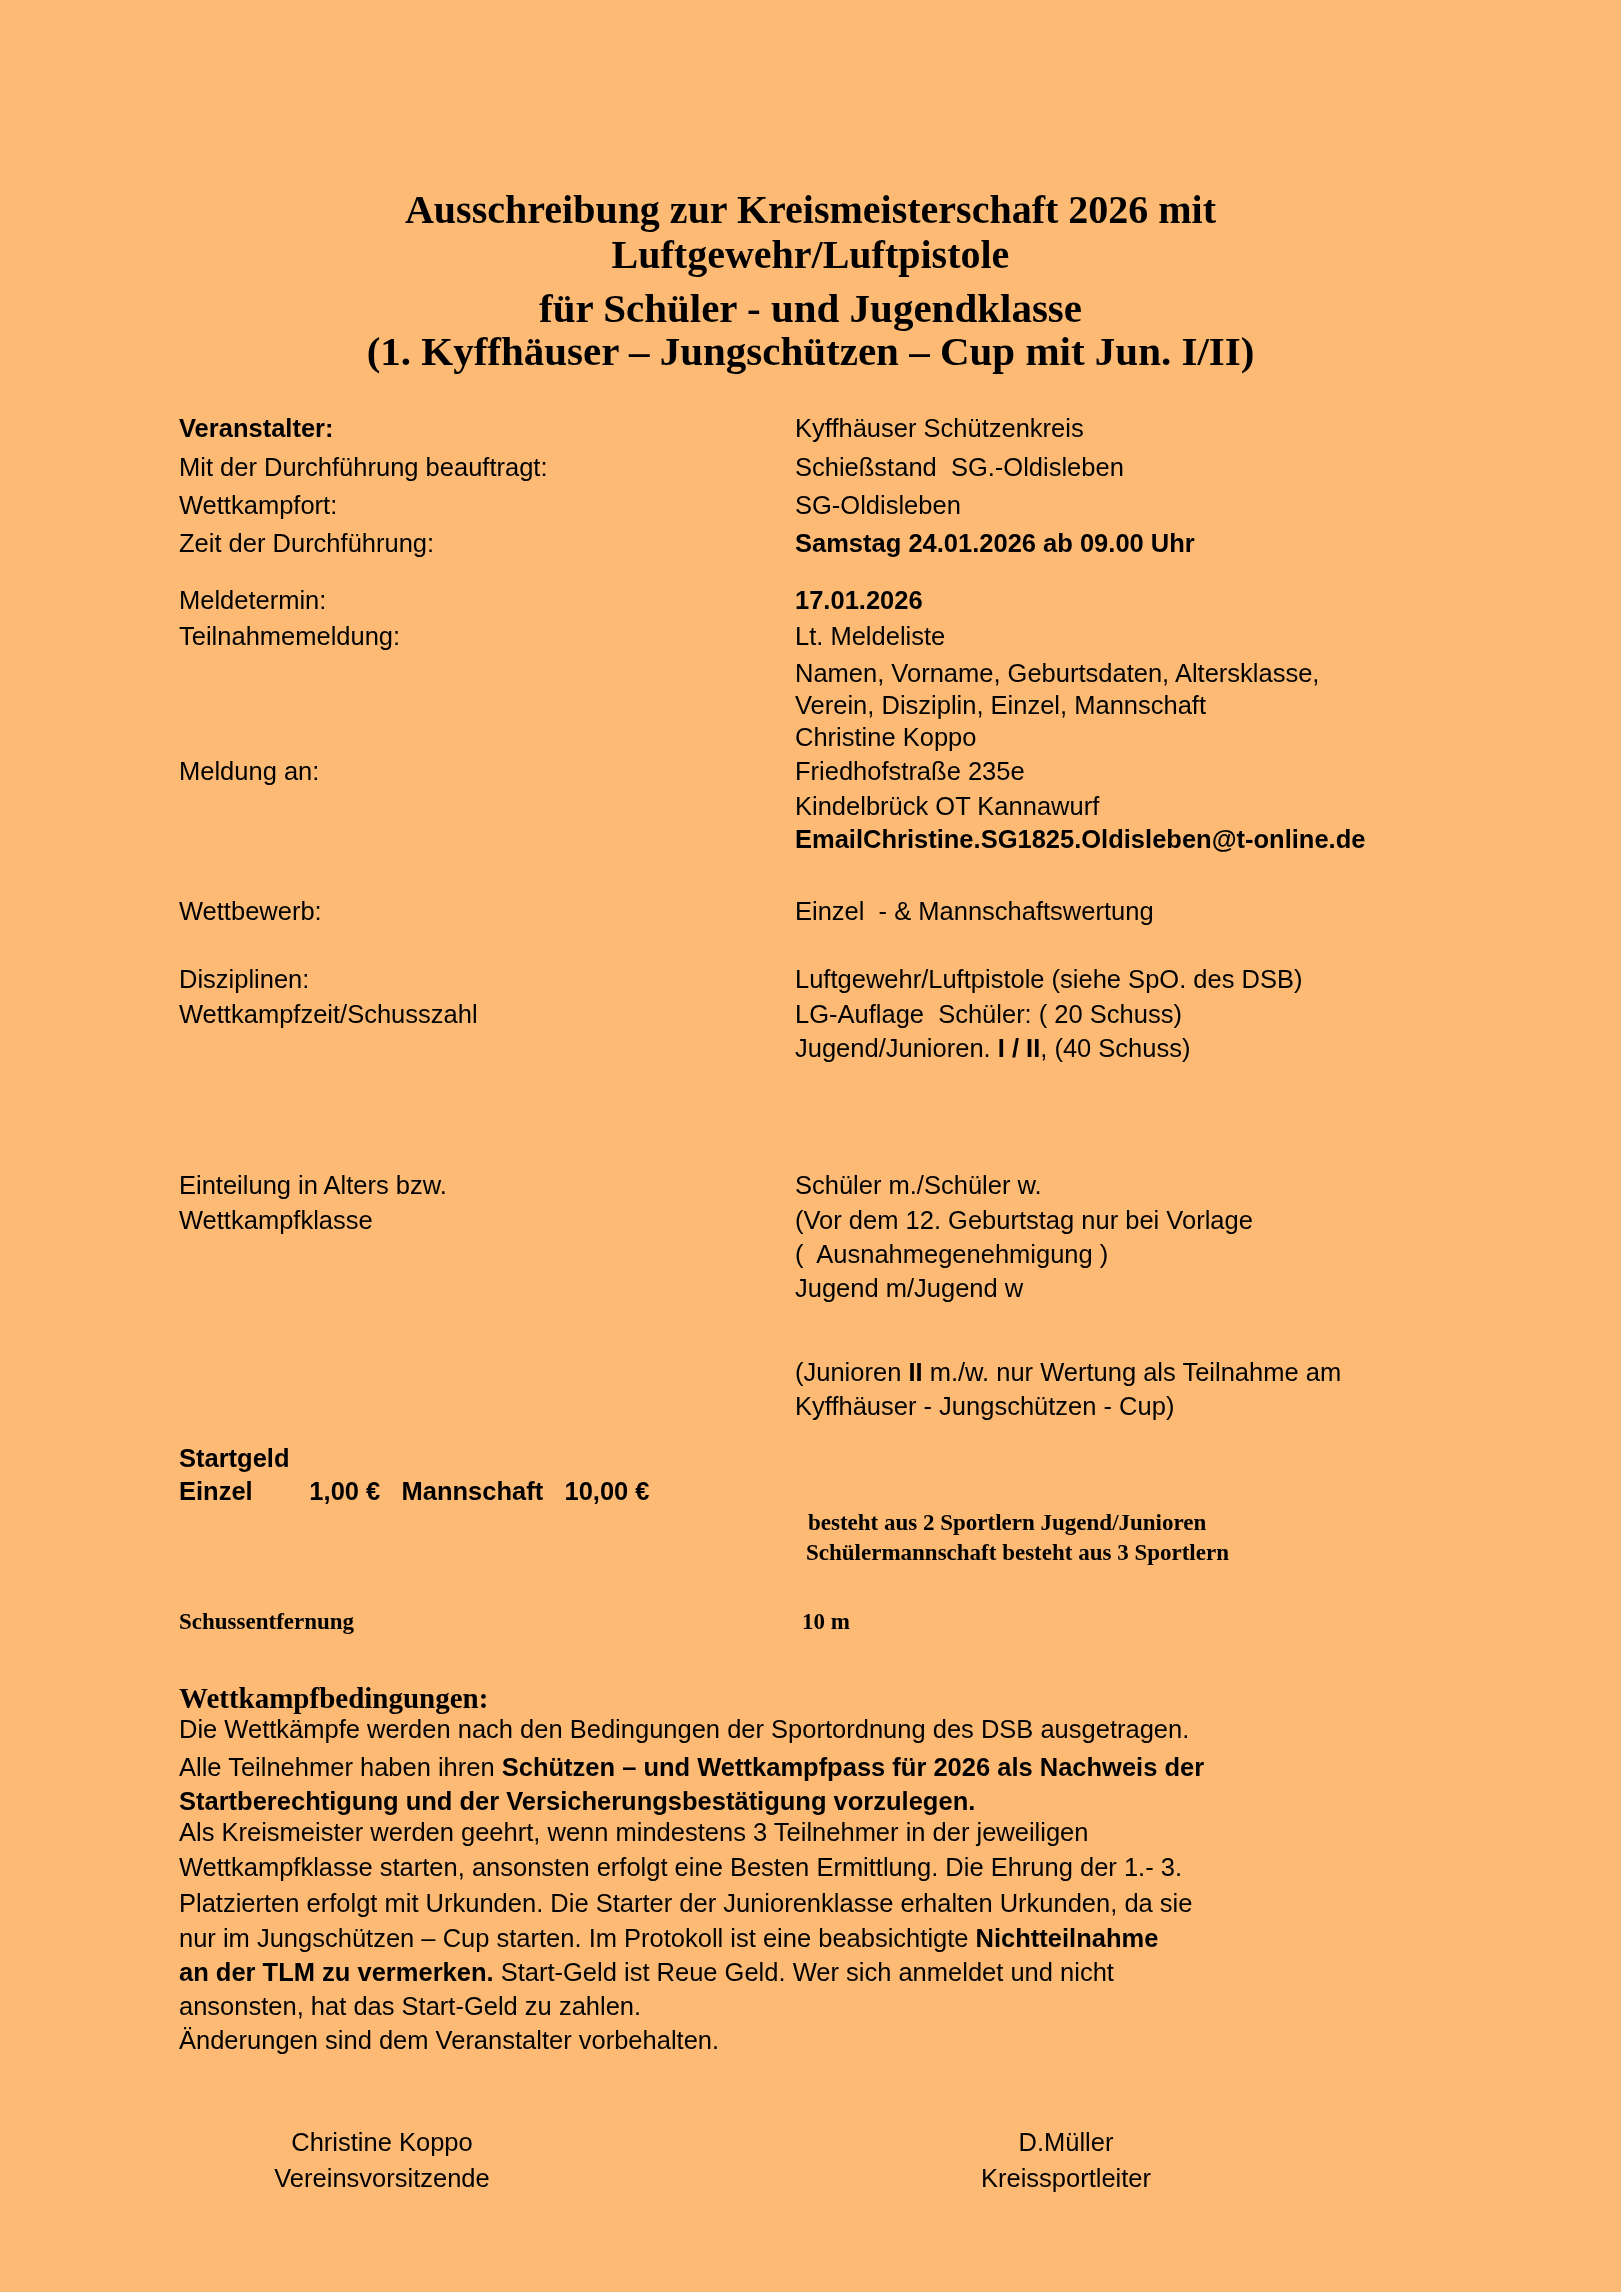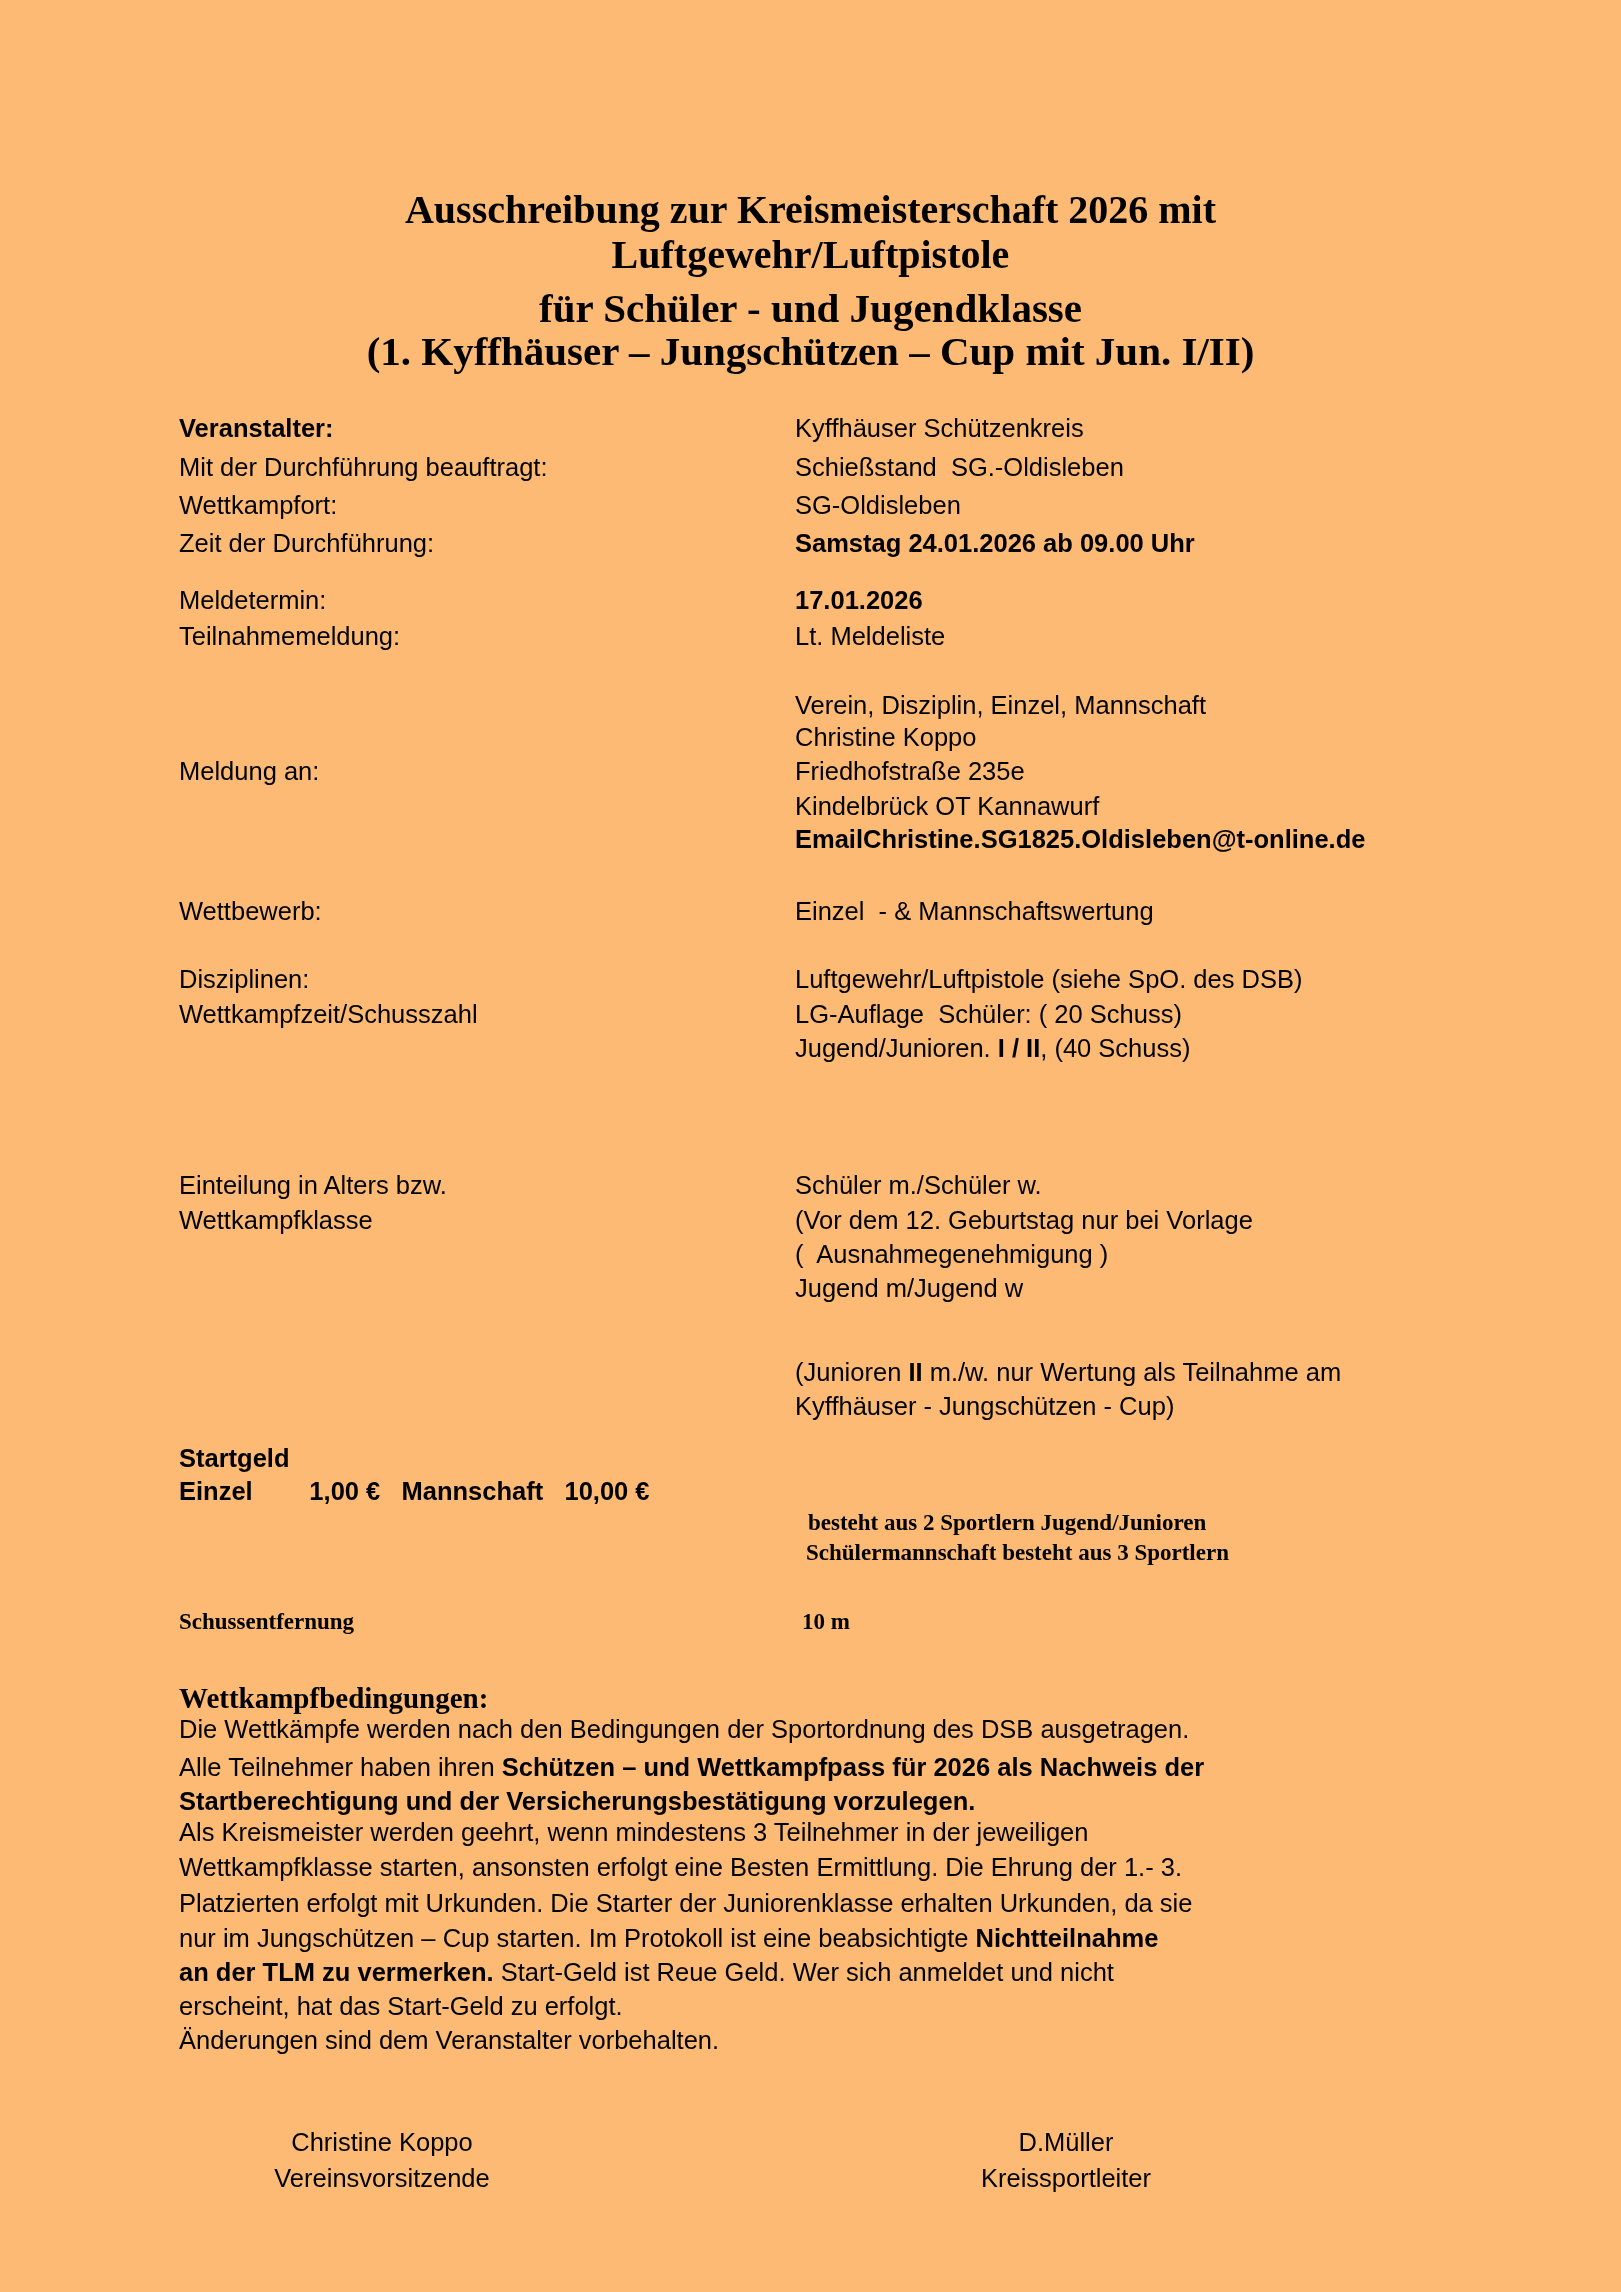--- a/index.html
+++ b/index.html
@@ -67,20 +67,21 @@
   <div class="ln" style="left:795px;top:490px">SG-Oldisleben</div>
 
   <div class="ln" style="left:179px;top:528px">Zeit der Durchführung:</div>
   <div class="ln b" style="left:795px;top:528px">Samstag 24.01.2026 ab 09.00 Uhr</div>
 
   <div class="ln" style="left:179px;top:585px">Meldetermin:</div>
   <div class="ln b" style="left:795px;top:585px">17.01.2026</div>
 
   <div class="ln" style="left:179px;top:621px">Teilnahmemeldung:</div>
   <div class="ln" style="left:795px;top:621px">Lt. Meldeliste</div>
+  <div class="ln" style="left:795px;top:658px">Namen, Vorname, Geburtsdaten, Altersklasse,</div>
   <div class="ln" style="left:795px;top:690px">Verein, Disziplin, Einzel, Mannschaft</div>
   <div class="ln" style="left:795px;top:722px">Christine Koppo</div>
 
   <div class="ln" style="left:179px;top:756px">Meldung an:</div>
   <div class="ln" style="left:795px;top:756px">Friedhofstraße 235e</div>
   <div class="ln" style="left:795px;top:791px">Kindelbrück OT Kannawurf</div>
   <div class="ln b" style="left:795px;top:824px">EmailChristine.SG1825.Oldisleben@t-online.de</div>
 
   <div class="ln" style="left:179px;top:896px">Wettbewerb:</div>
   <div class="ln" style="left:795px;top:896px">Einzel  - &amp; Mannschaftswertung</div>
@@ -115,21 +116,21 @@
 
   <div class="ln serifb" style="left:179px;top:1681px;font-size:29px">Wettkampfbedingungen:</div>
   <div class="ln" style="left:179px;top:1714px">Die Wettkämpfe werden nach den Bedingungen der Sportordnung des DSB ausgetragen.</div>
   <div class="ln" style="left:179px;top:1752px"><span>Alle Teilnehmer haben ihren </span><span class="b">Schützen – und Wettkampfpass für 2026 als Nachweis der</span></div>
   <div class="ln b" style="left:179px;top:1786px">Startberechtigung und der Versicherungsbestätigung vorzulegen.</div>
   <div class="ln" style="left:179px;top:1817px">Als Kreismeister werden geehrt, wenn mindestens 3 Teilnehmer in der jeweiligen</div>
   <div class="ln" style="left:179px;top:1852px">Wettkampfklasse starten, ansonsten erfolgt eine Besten Ermittlung. Die Ehrung der 1.- 3.</div>
   <div class="ln" style="left:179px;top:1888px">Platzierten erfolgt mit Urkunden. Die Starter der Juniorenklasse erhalten Urkunden, da sie</div>
   <div class="ln" style="left:179px;top:1923px"><span>nur im Jungschützen – Cup starten. Im Protokoll ist eine beabsichtigte </span><span class="b">Nichtteilnahme</span></div>
   <div class="ln" style="left:179px;top:1957px"><span class="b">an der TLM zu vermerken.</span><span> Start-Geld ist Reue Geld. Wer sich anmeldet und nicht</span></div>
-  <div class="ln" style="left:179px;top:1991px">erscheint, hat das Start-Geld zu erfolgt.</div>
+  <div class="ln" style="left:179px;top:1991px">ansonsten, hat das Start-Geld zu zahlen.</div>
   <div class="ln" style="left:179px;top:2025px">Änderungen sind dem Veranstalter vorbehalten.</div>
 
   <div class="sig" style="left:186px;top:2127px">Christine Koppo</div>
   <div class="sig" style="left:186px;top:2163px">Vereinsvorsitzende</div>
   <div class="sig" style="left:870px;top:2127px">D.Müller</div>
   <div class="sig" style="left:870px;top:2163px">Kreissportleiter</div>
 
 </div>
 
 

